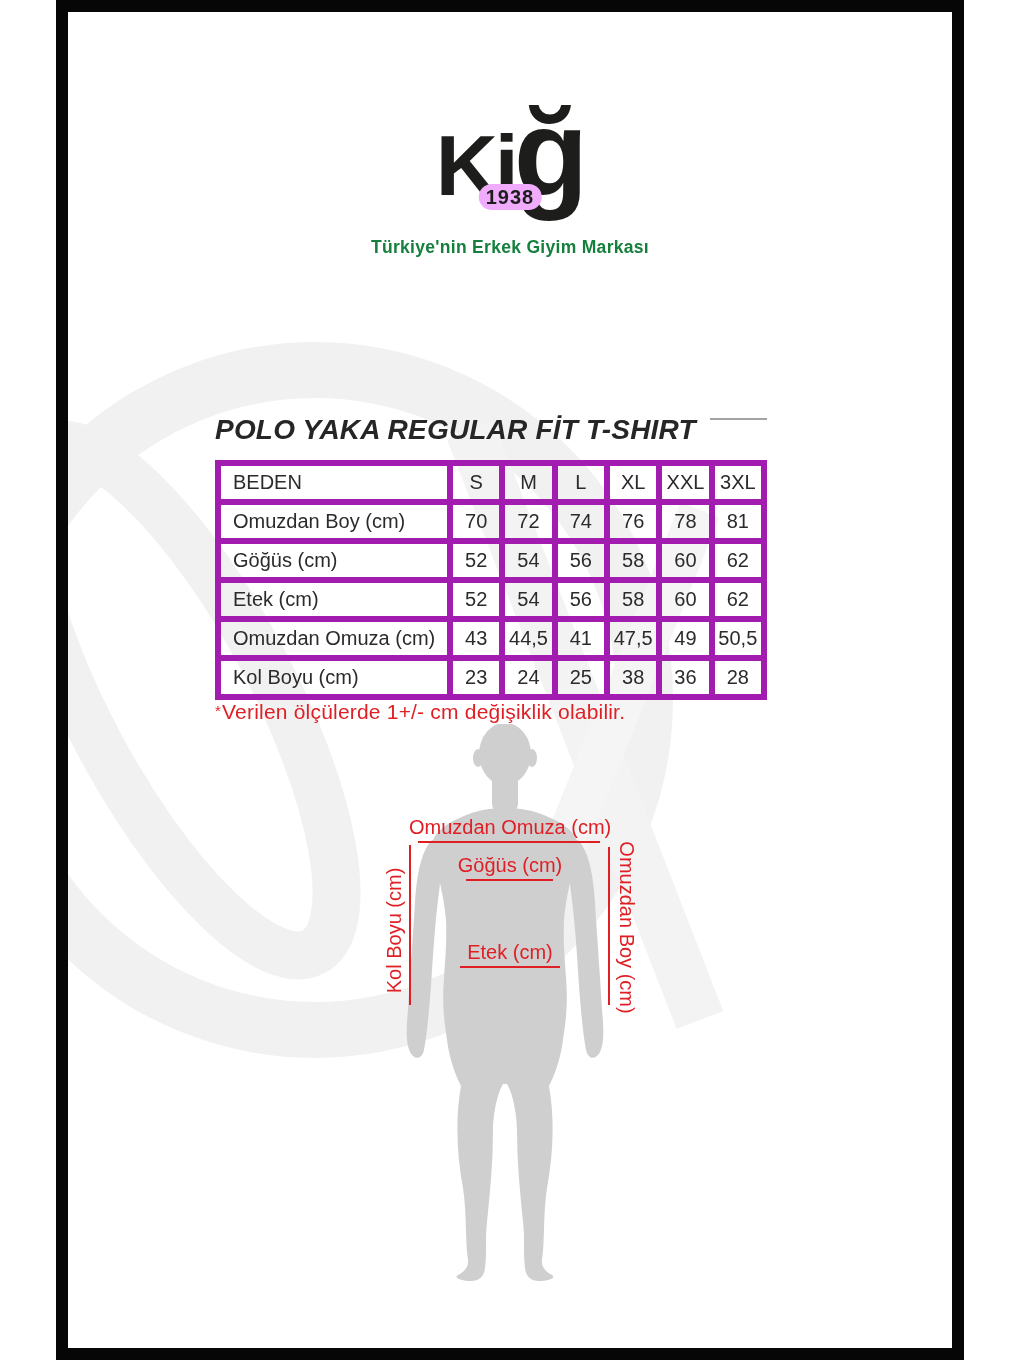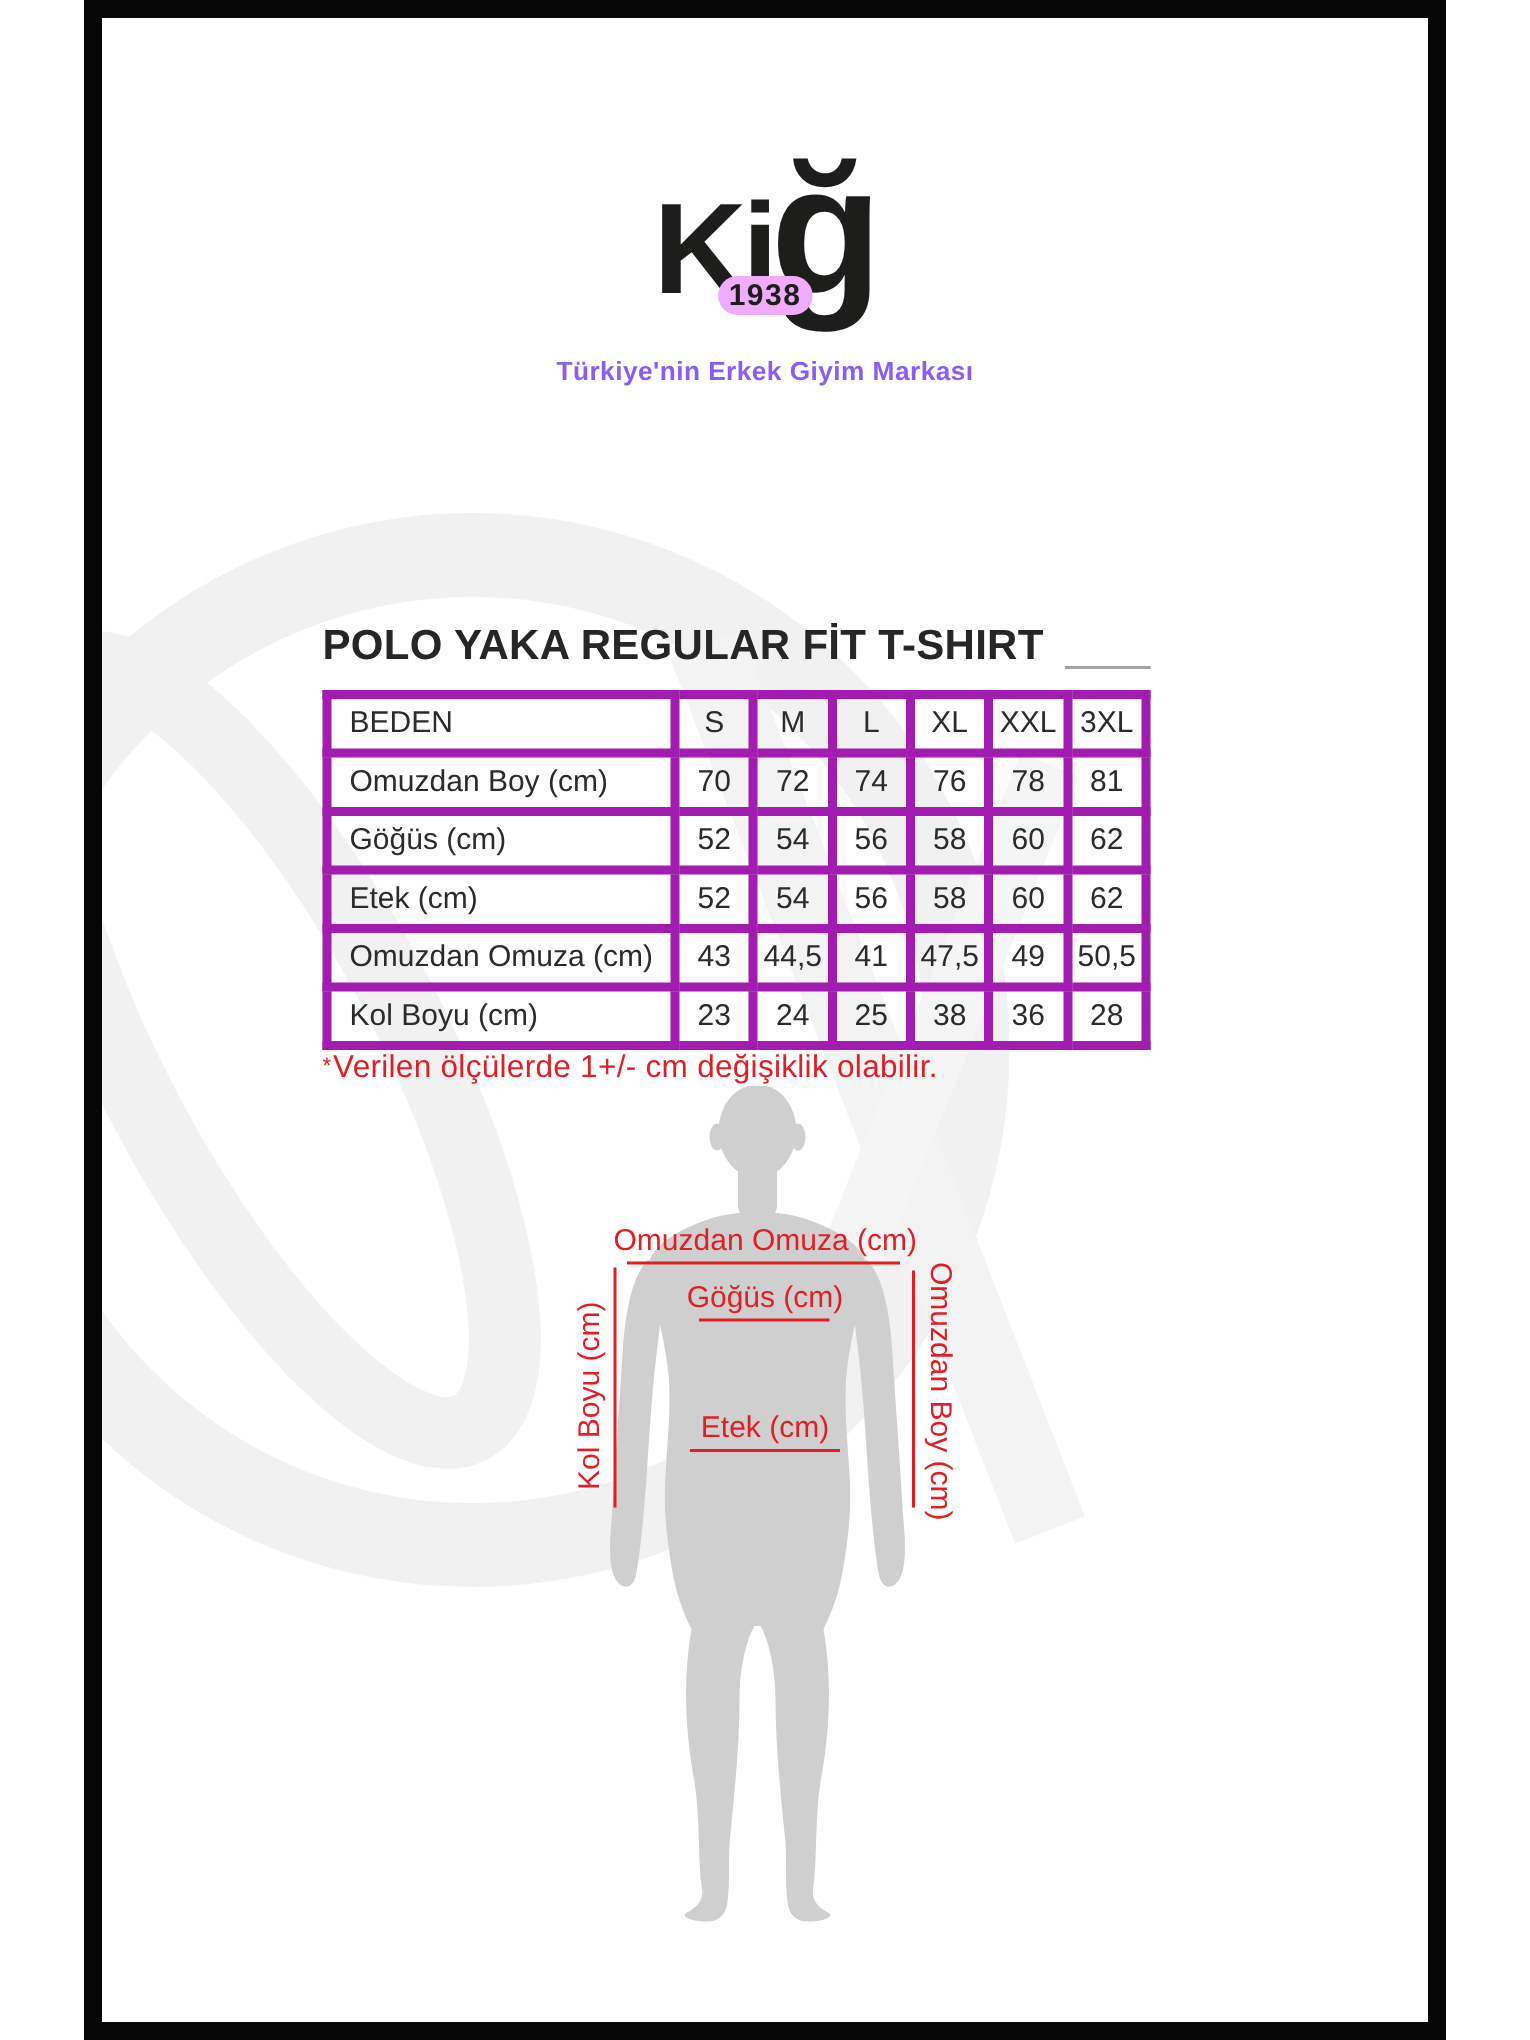--- a/index.html
+++ b/index.html
@@ -21,25 +21,25 @@
   .logo{display:inline-flex;align-items:baseline;position:relative;}
   .logo .ki,.logo .ili{font-size:86px;font-weight:800;line-height:86px;letter-spacing:-3px;color:#1d1d1b;}
   .logo .g{font-size:122px;font-weight:800;line-height:86px;letter-spacing:-2px;color:#1d1d1b;margin:0 -2px;}
   .badge-1938{
     position:absolute;left:50%;top:74px;transform:translateX(-50%);
     background:#f0abfc;border-radius:16px;padding:2px 7px;
     font-size:20px;font-weight:700;color:#1d1d1b;line-height:22px;letter-spacing:1px;
   }
   .tagline{
     position:absolute;top:237px;left:0;width:100%;text-align:center;
-    font-size:17.5px;font-weight:700;letter-spacing:.3px;color:#8b5cf6;z-index:2;
+    font-size:17.5px;font-weight:700;letter-spacing:.3px;color:#15803d;z-index:2;
   }
   
   .sheet{position:absolute;left:215px;top:414px;width:552px;z-index:2;}
-  .title-row{display:flex;align-items:flex-end;margin-bottom:14px;}
+  .title-row{display:flex;align-items:flex-start;margin-bottom:14px;font-style:italic;}
   .title{font-size:28px;font-weight:600;letter-spacing:.2px;color:#262626;white-space:nowrap;}
   .title-divider{flex:1;height:2px;background:#a3a3a3;margin-left:14px;margin-top:4px;}
   table.sizes{width:100%;border-collapse:collapse;table-layout:fixed;background:transparent;}
   table.sizes col.c0{width:232px;}
   table.sizes th,table.sizes td{
     border:6px solid #a21caf;height:33px;padding:0;
     font-size:20px;color:#2b2b2b;text-align:center;font-weight:400;background:transparent;
   }
   table.sizes .rowlabel,table.sizes th.rowhead{text-align:left;padding-left:12px;}
   .note{font-size:21px;color:#e01f25;letter-spacing:.2px;}

